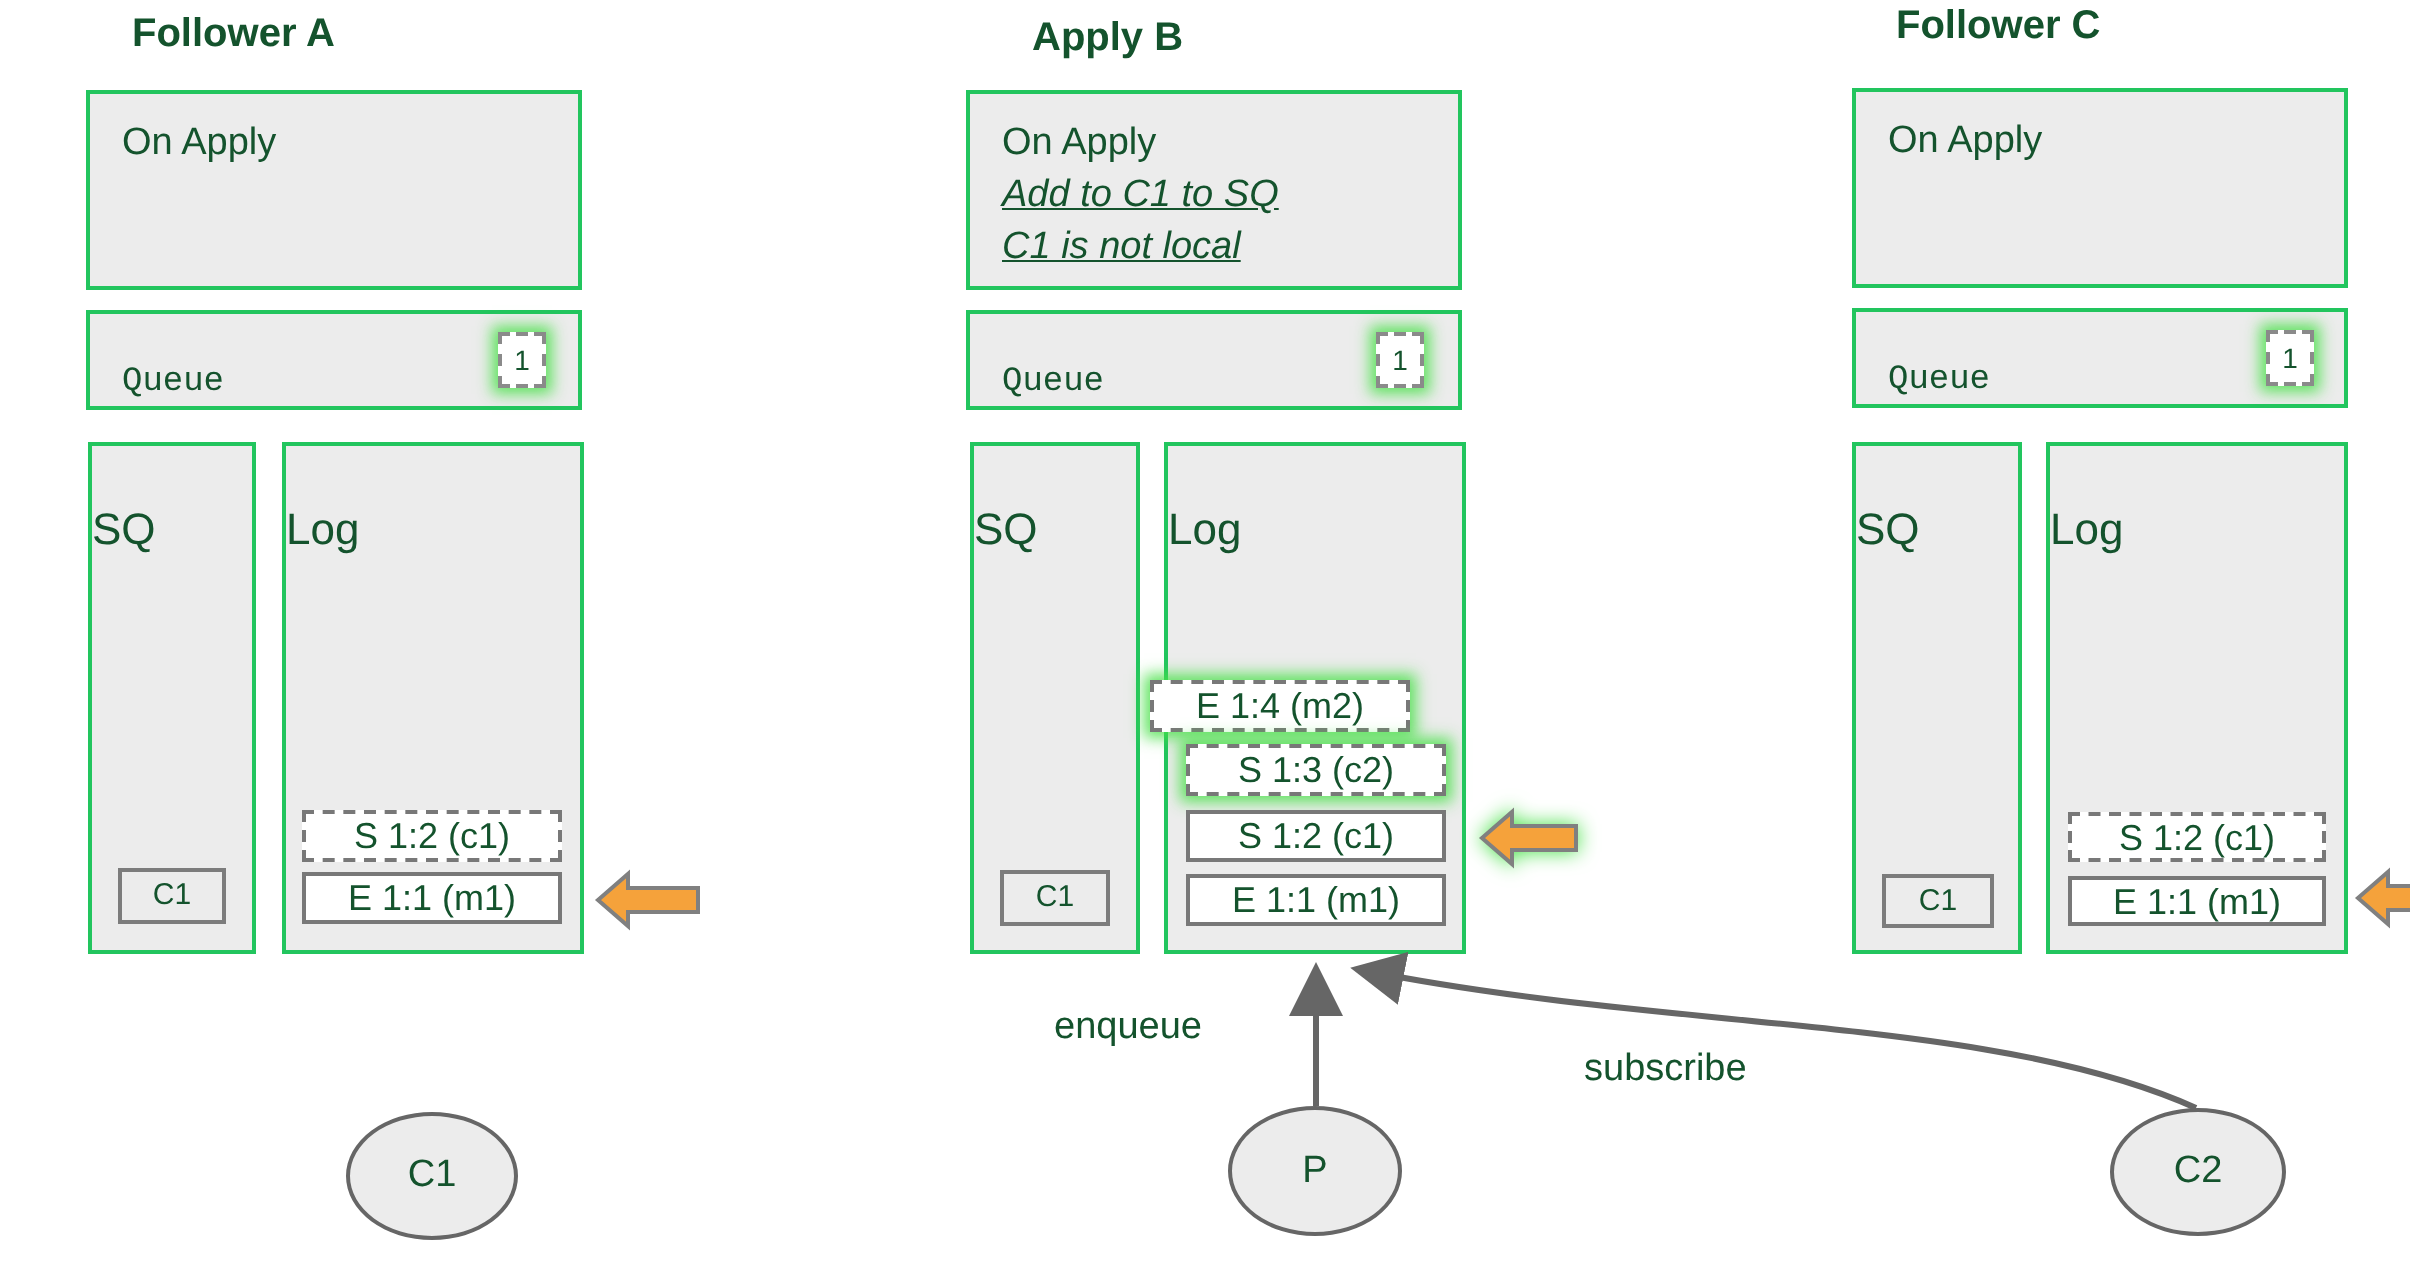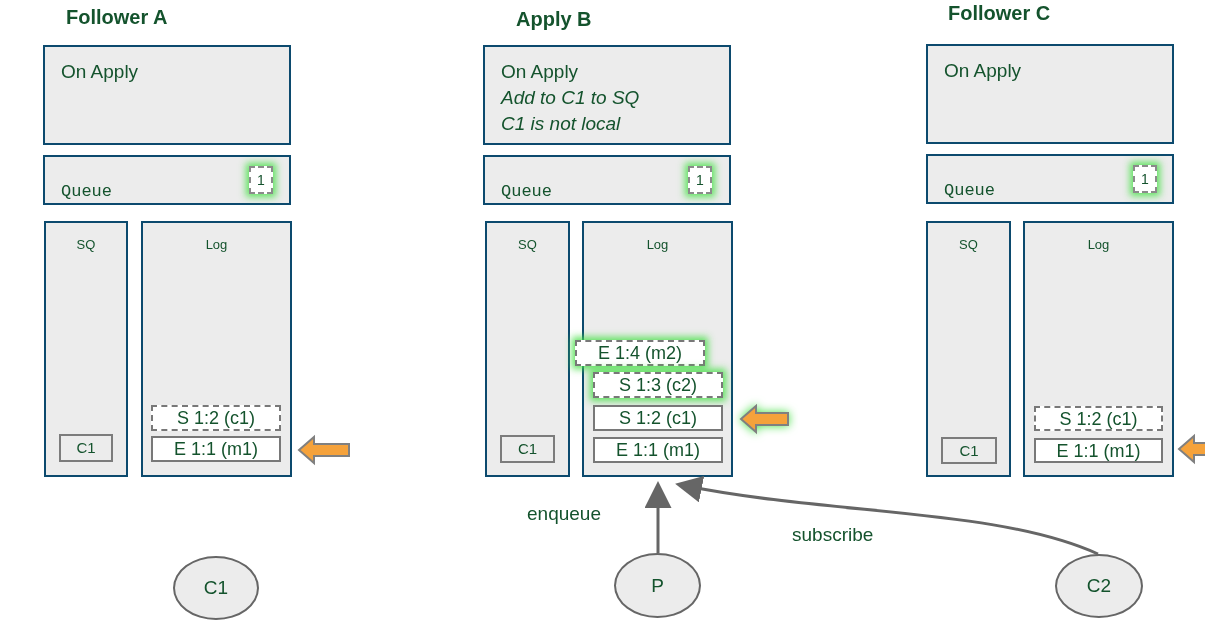--- a/index.html
+++ b/index.html
@@ -2,32 +2,32 @@
 <html><head>
 <meta charset="utf-8">
 <style>
   html,body { margin:0; padding:0; background:#ffffff; }
   #canvas {
     position:relative; width:1205px; height:632px; overflow:hidden;
     font-family:"Liberation Sans", sans-serif; color:#14532d; background:#fff;margin-left:36px;
   }
   .title { position:absolute; font-size:20px; font-weight:bold; white-space:nowrap; }
   .box {
-    position:absolute; background:#ececec; border:2px solid #0c4a6e;
+    position:absolute; background:#ececec; border:2px solid #22c55e;
     box-sizing:border-box; font-size:19px;
   }
   .onapply-text { padding:12px 0 0 16px; line-height:26px; }
-  .italic { font-style:italic; }
+  .italic { font-style:italic;text-decoration:underline; }
   .queue-label { position:absolute; left:16px; top:12px; line-height:46px; font-size:17px;font-family:Liberation Mono, monospace; }
   .badge {
     position:absolute; background:#ffffff; border:2px dashed #8a8a8a;
     box-sizing:border-box; text-align:center; font-size:14px;
     box-shadow:0 0 7px 3px rgba(72,224,72,0.85);
   }
-  .panel-label { display:block; text-align:center; padding-top:14px; font-size:13px; }
+  .panel-label { display:block; text-align:left; padding-top:29px; font-size:22px; }
   .chip {
     position:absolute; background:#ececec; border:2px solid #7c7c7c;
     box-sizing:border-box; text-align:center; font-size:15px;
   }
   .entry {
     position:absolute; background:#ffffff; border:2px solid #787878;
     box-sizing:border-box; text-align:center; font-size:18px; line-height:22px;
   }
   .dashed { border-style:dashed; }
   .glow { box-shadow:0 0 7px 3px rgba(72,224,72,0.85); }

